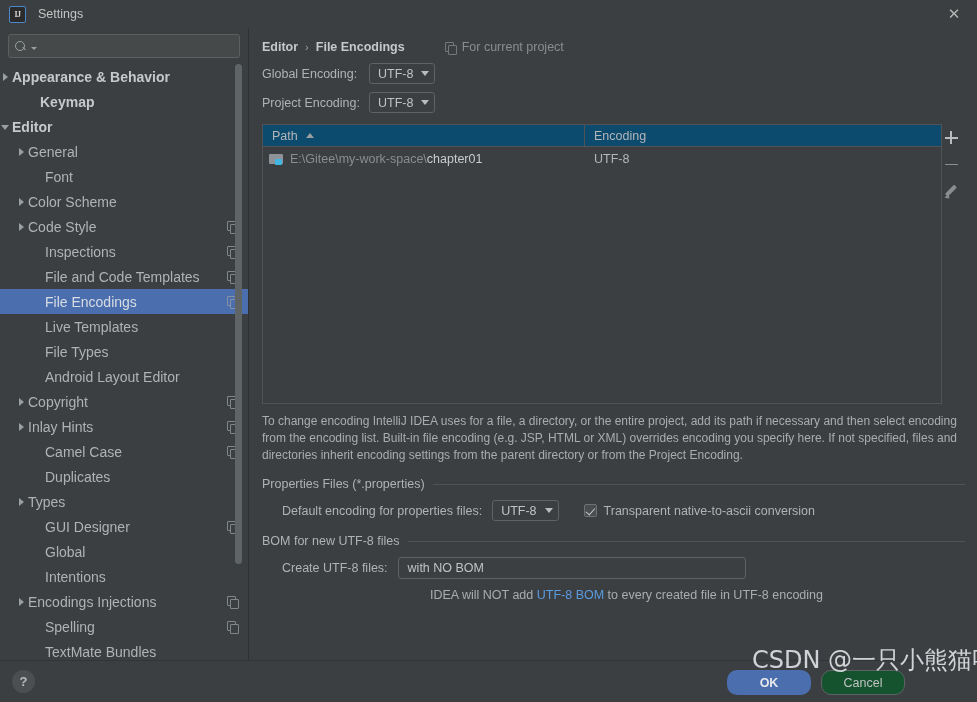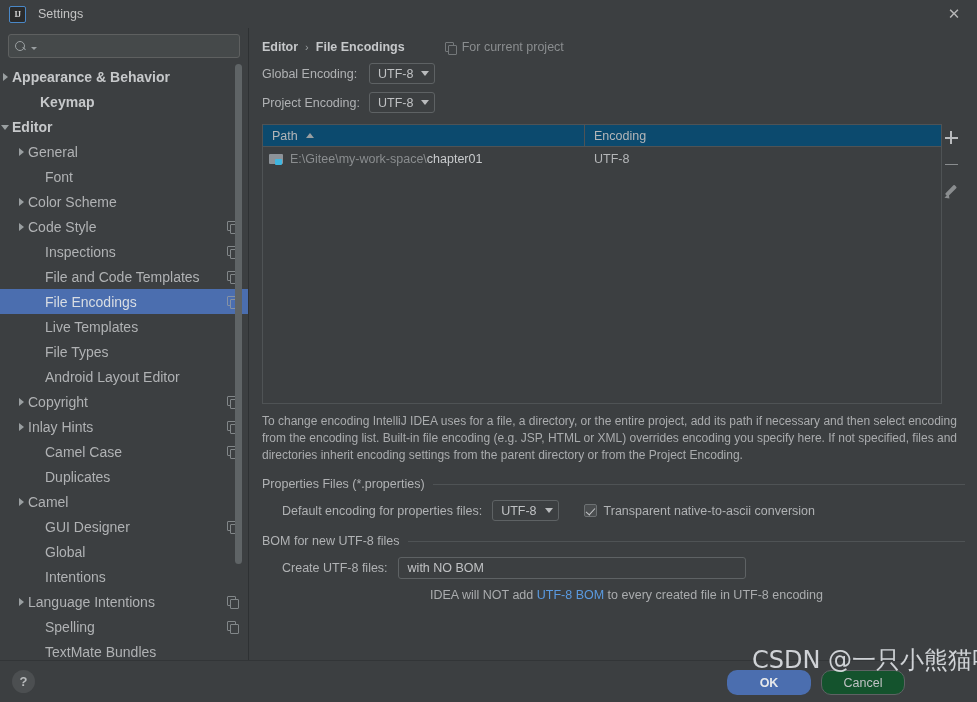--- a/index.html
+++ b/index.html
@@ -537,38 +537,38 @@
           <span class="arrow"></span>
           <span class="tree-label">Camel Case</span>
           <span class="copy-icon"></span>
         </div>
         <div class="tree-item" style="padding-left: 33px;">
           <span class="arrow"></span>
           <span class="tree-label">Duplicates</span>
         </div>
         <div class="tree-item" style="padding-left: 16px;">
           <span class="arrow right"></span>
-          <span class="tree-label">Camel</span>
+          <span class="tree-label">Types</span>
         </div>
         <div class="tree-item" style="padding-left: 33px;">
           <span class="arrow"></span>
           <span class="tree-label">GUI Designer</span>
           <span class="copy-icon"></span>
         </div>
         <div class="tree-item" style="padding-left: 33px;">
           <span class="arrow"></span>
           <span class="tree-label">Global</span>
         </div>
         <div class="tree-item" style="padding-left: 33px;">
           <span class="arrow"></span>
           <span class="tree-label">Intentions</span>
         </div>
         <div class="tree-item" style="padding-left: 16px;">
           <span class="arrow right"></span>
-          <span class="tree-label">Language Intentions</span>
+          <span class="tree-label">Encodings Injections</span>
           <span class="copy-icon"></span>
         </div>
         <div class="tree-item" style="padding-left: 33px;">
           <span class="arrow"></span>
           <span class="tree-label">Spelling</span>
           <span class="copy-icon"></span>
         </div>
         <div class="tree-item" style="padding-left: 33px;">
           <span class="arrow"></span>
           <span class="tree-label">TextMate Bundles</span>

